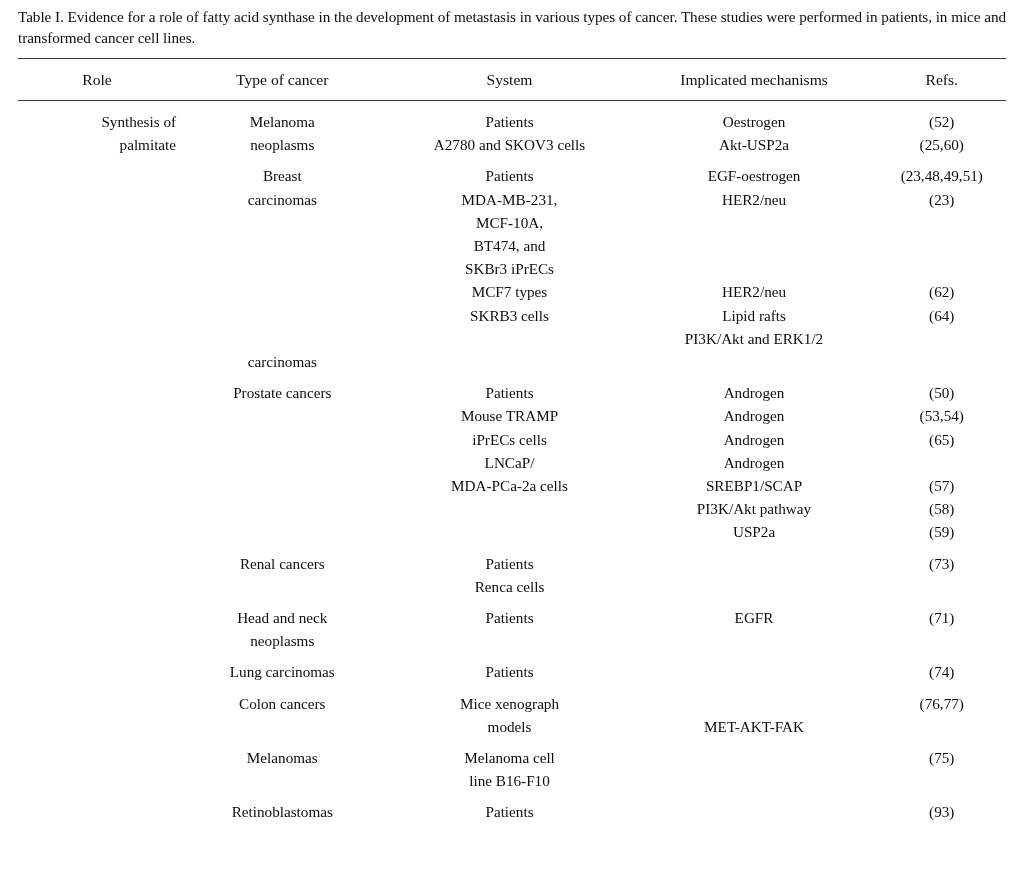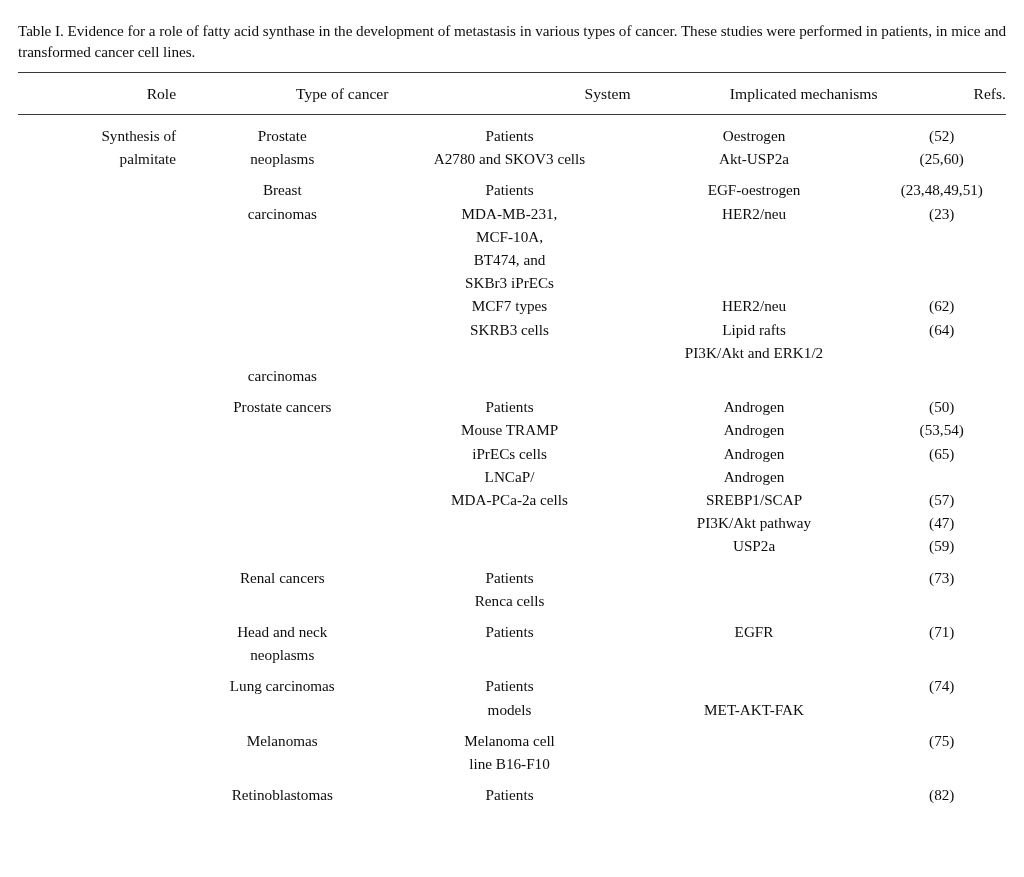--- a/index.html
+++ b/index.html
@@ -21,21 +21,21 @@
     box-sizing: border-box;
     padding: 0 18px;
   }
 
   
   .caption {
     font-size: 15.2px;
     line-height: 21px;
     text-align: justify;
     text-justify: inter-word;
-    padding-top: 20px;
+    padding-top: 6px;
     letter-spacing: -0.05px;
   }
 
   
   .rule {
     height: 0;
     border-top: 1.6px solid #3a3a3a;
     margin: 0;
   }
   .rule-top    { margin-top: 10px; }
@@ -59,22 +59,22 @@
     vertical-align: top;
     font-weight: normal;
   }
 
   
   thead th {
     height: 41px;
     line-height: 41px;
     font-size: 15.6px;
   }
-  th.h-role { text-align: right;  padding-left: 1px; }
-  th.h-type, th.h-sys, th.h-mech, th.h-refs { text-align: right; }
+  th.h-role { text-align: center;  padding-left: 1px; }
+  th.h-type, th.h-sys, th.h-mech, th.h-refs { text-align: center; }
 
   
   tbody tr.row td { height: 23.2px; line-height: 23.2px; }
   tbody tr.row.gap td { padding-top: 8px; font-family: Liberation Serif, serif; }
 
   td.role { text-align: right; padding-left: 1px; white-space: nowrap; }
   td.type, td.sys, td.mech, td.refs { text-align: center; white-space: nowrap; }
 
   .spacer-row td { height: 9px; line-height: 9px; }
 </style>
@@ -115,21 +115,21 @@
         <col class="c-sys">
         <col class="c-mech">
         <col class="c-refs">
     </colgroup>
     <tbody id="tbody">
       <tr class="spacer-row">
         <td colspan="5"></td>
       </tr>
     <tr class="row">
           <td class="role">Synthesis of</td>
-          <td class="type">Prostate</td>
+          <td class="type">Melanoma</td>
           <td class="sys">Patients</td>
           <td class="mech">Oestrogen</td>
           <td class="refs">(52)</td>
         </tr>
         <tr class="row">
           <td class="role">palmitate</td>
           <td class="type">neoplasms</td>
           <td class="sys">A2780 and SKOV3 cells</td>
           <td class="mech">Akt-USP2a</td>
           <td class="refs">(25,60)</td>
@@ -230,21 +230,21 @@
           <td class="type"></td>
           <td class="sys">MDA-PCa-2a cells</td>
           <td class="mech">SREBP1/SCAP</td>
           <td class="refs">(57)</td>
         </tr>
         <tr class="row">
           <td class="role"></td>
           <td class="type"></td>
           <td class="sys"></td>
           <td class="mech">PI3K/Akt pathway</td>
-          <td class="refs">(47)</td>
+          <td class="refs">(58)</td>
         </tr>
         <tr class="row">
           <td class="role"></td>
           <td class="type"></td>
           <td class="sys"></td>
           <td class="mech">USP2a</td>
           <td class="refs">(59)</td>
         </tr>
         <tr class="row gap">
           <td class="role"></td>
@@ -274,20 +274,27 @@
           <td class="mech"></td>
           <td class="refs"></td>
         </tr>
         <tr class="row gap">
           <td class="role"></td>
           <td class="type">Lung carcinomas</td>
           <td class="sys">Patients</td>
           <td class="mech"></td>
           <td class="refs">(74)</td>
         </tr>
+        <tr class="row gap">
+          <td class="role"></td>
+          <td class="type">Colon cancers</td>
+          <td class="sys">Mice xenograph</td>
+          <td class="mech"></td>
+          <td class="refs">(76,77)</td>
+        </tr>
         <tr class="row">
           <td class="role"></td>
           <td class="type"></td>
           <td class="sys">models</td>
           <td class="mech">MET-AKT-FAK</td>
           <td class="refs"></td>
         </tr>
         <tr class="row gap">
           <td class="role"></td>
           <td class="type">Melanomas</td>
@@ -300,18 +307,18 @@
           <td class="type"></td>
           <td class="sys">line B16-F10</td>
           <td class="mech"></td>
           <td class="refs"></td>
         </tr>
         <tr class="row gap">
           <td class="role"></td>
           <td class="type">Retinoblastomas</td>
           <td class="sys">Patients</td>
           <td class="mech"></td>
-          <td class="refs">(82)</td>
+          <td class="refs">(93)</td>
         </tr>
       </tbody>
   </table>
 
 </div>
 
 </body></html>

